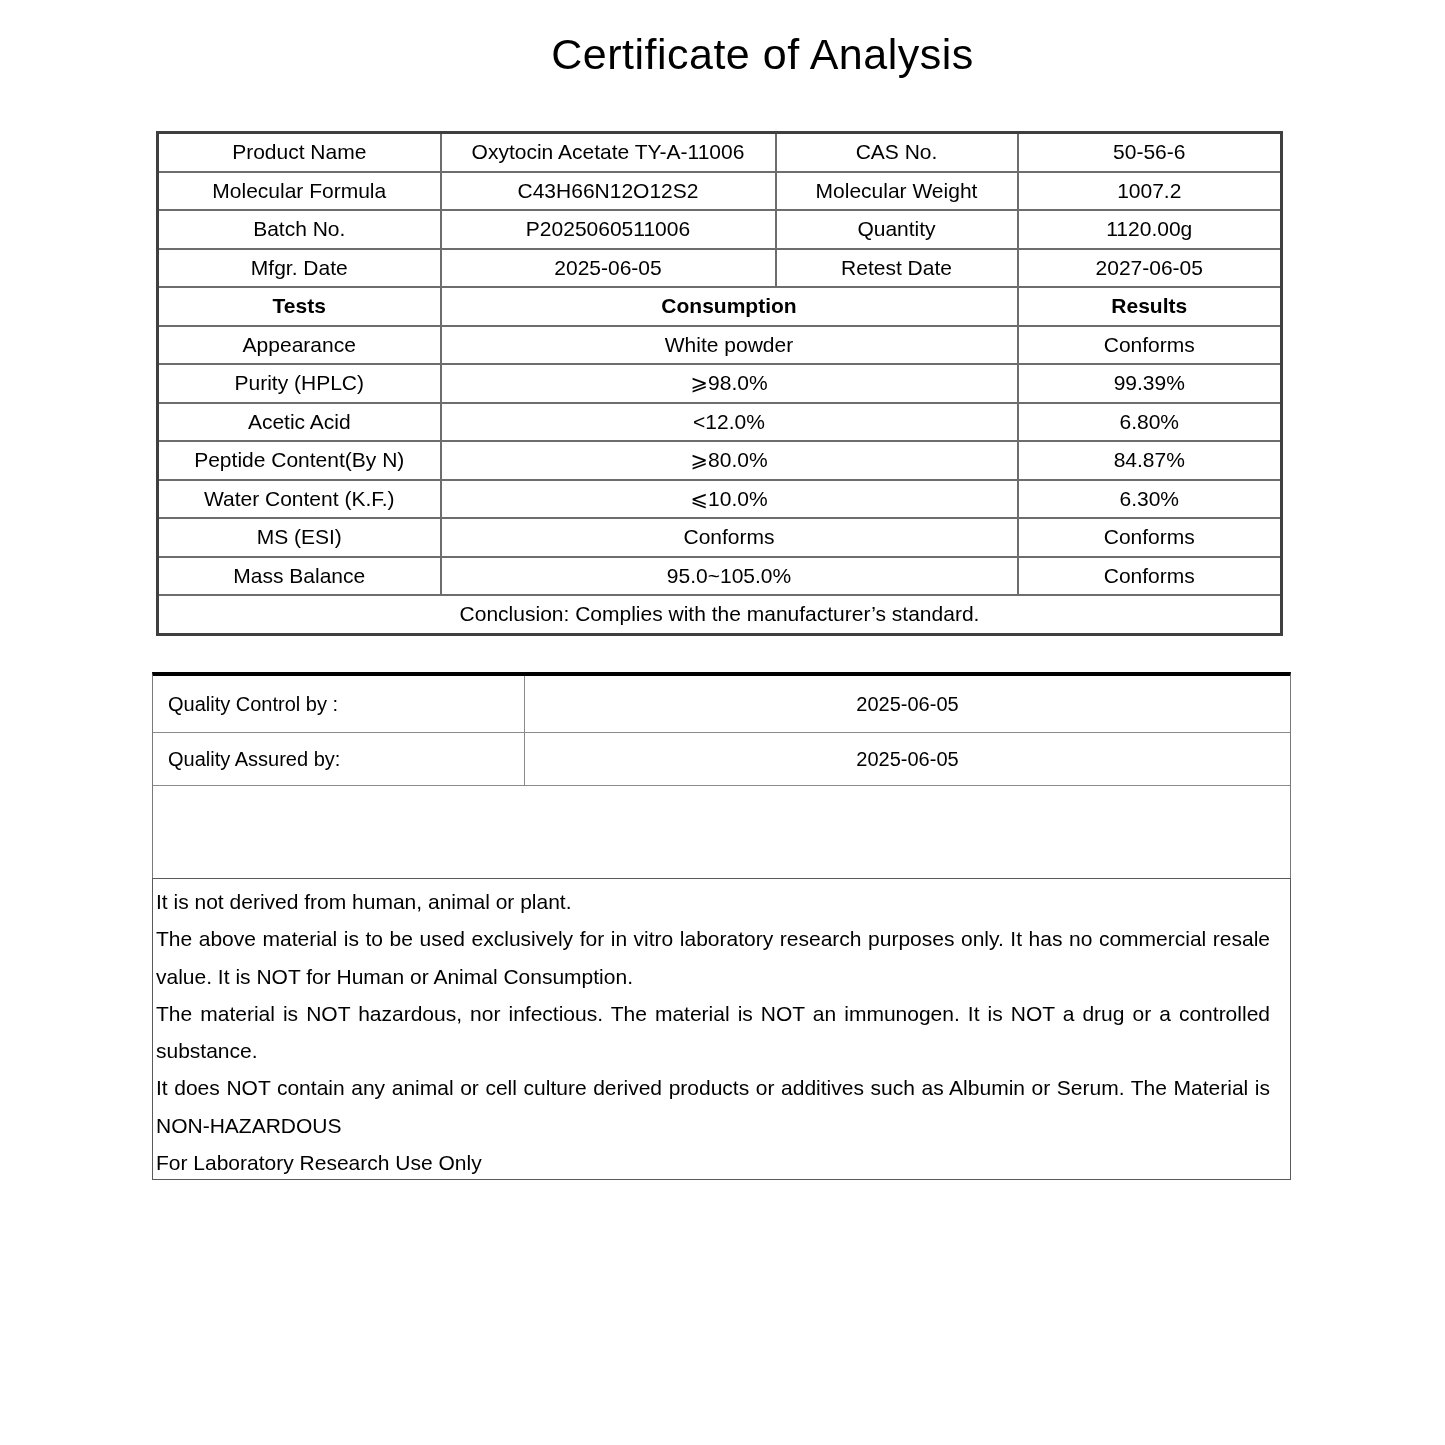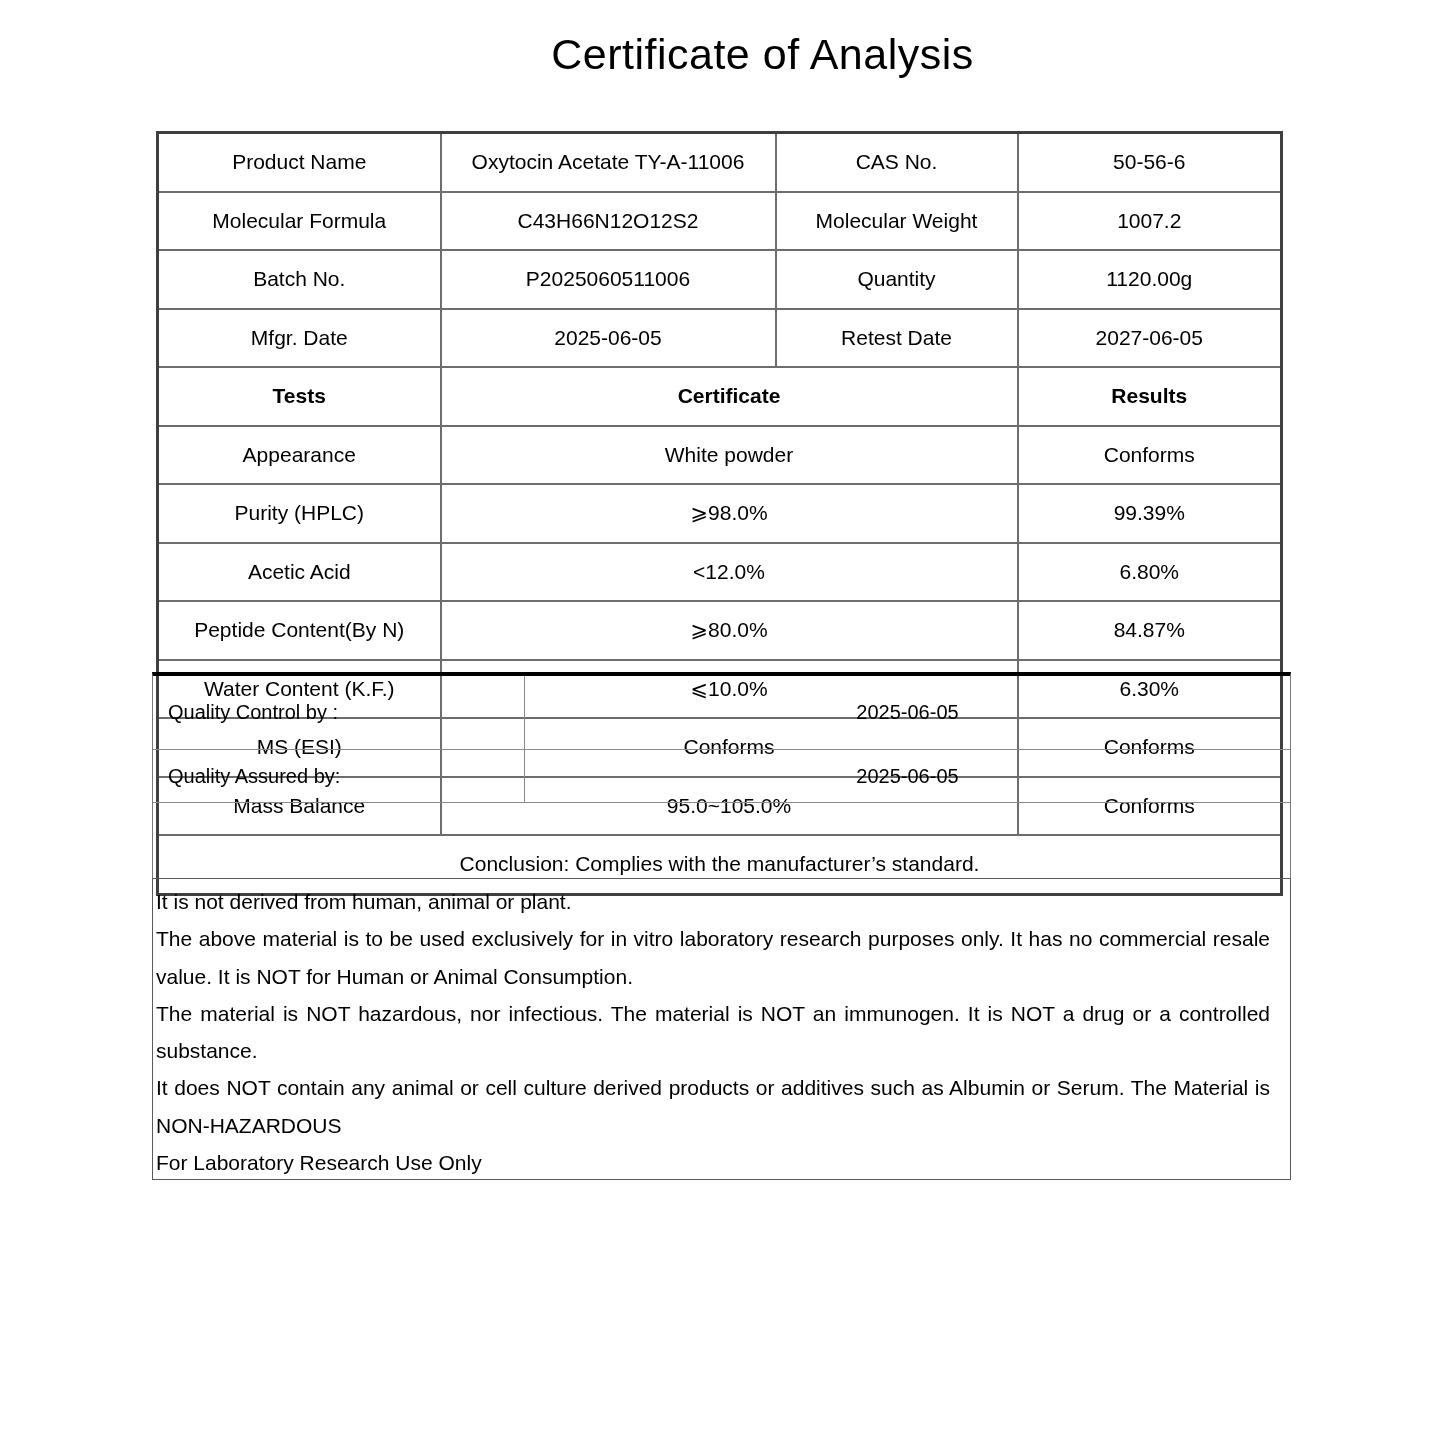--- a/index.html
+++ b/index.html
@@ -27,41 +27,41 @@
     border-collapse:collapse;
     table-layout:fixed;
     font-size:21px;
     border:3px solid #3f3f3f;
   }
   table.coa td {
     border:2px solid #6d6d6d;
     height:36.5px;
     text-align:center;
     vertical-align:middle;
-    padding:10px 4px;
+    padding:0 4px;
     overflow:hidden;
     white-space:nowrap;
   }
   table.coa tr.hdr td { font-weight:bold; }
   
   .signoff {
     position:absolute; left:152px; top:672px;
     width:1139px; height:206px;
     box-sizing:border-box;
     border:1.7px solid #7a7a7a;
     border-top:4.5px solid #000;
     border-bottom:none;
     font-size:20px;
   }
   .srow {
     display:flex;
     box-sizing:border-box;
     border-bottom:1.7px solid #8a8a8a;
   }
-  .srow.r1 { height:74px; }
+  .srow.r1 { height:57px; }
   .srow.r2 { height:53px;justify-content:space-between; }
   .slabel {
     width:372px;
     box-sizing:border-box;
     border-right:1.7px solid #8a8a8a;
     display:flex; align-items:center;
     padding-left:15px;
   }
   .svalue {
     flex:1;
@@ -113,21 +113,21 @@
       <td>1120.00g</td>
     </tr>
     <tr>
       <td>Mfgr. Date</td>
       <td>2025-06-05</td>
       <td>Retest Date</td>
       <td>2027-06-05</td>
     </tr>
     <tr class="hdr">
       <td>Tests</td>
-      <td colspan="2">Certificate</td>
+      <td colspan="2">Consumption</td>
       <td>Results</td>
     </tr>
     <tr>
       <td>Appearance</td>
       <td colspan="2">White powder</td>
       <td>Conforms</td>
     </tr>
     <tr>
       <td>Purity (HPLC)</td>
       <td colspan="2">⩾98.0%</td>

